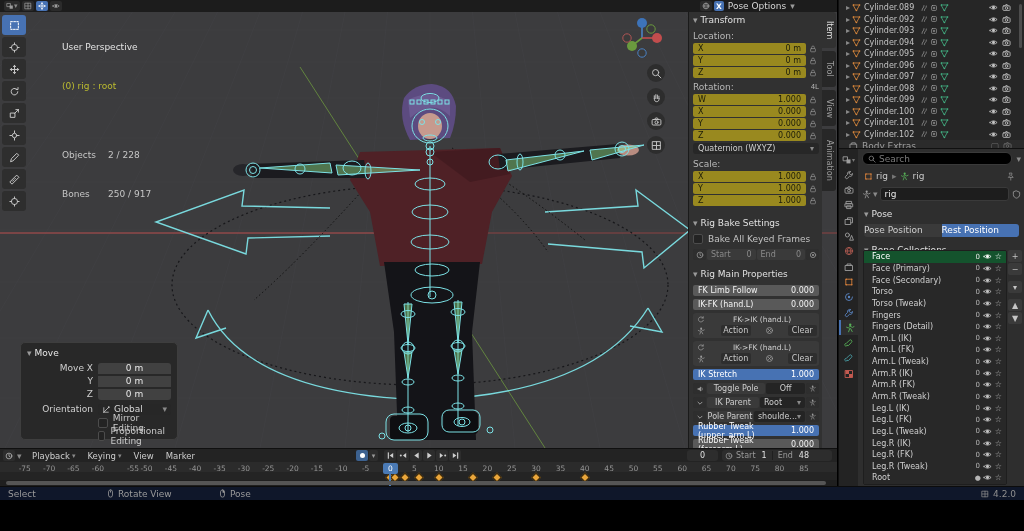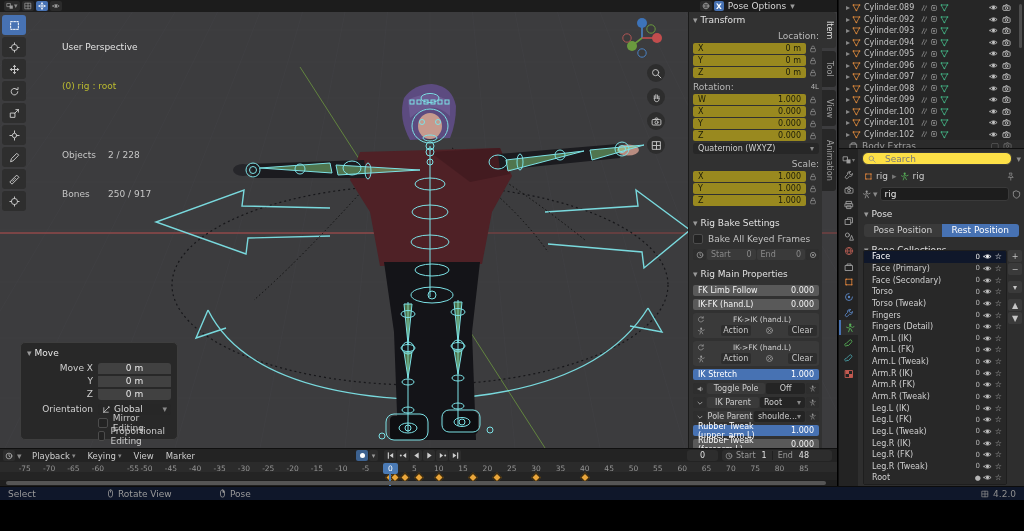--- a/index.html
+++ b/index.html
@@ -35,21 +35,21 @@
   .mv-dd{flex:1;background:#272727;border-radius:3px;height:11px;display:flex;align-items:center;padding:0 4px;color:#d8d8d8;}
   .cb{width:8px;height:8px;background:#232323;border:1px solid #4c4c4c;border-radius:2px;margin-right:5px;}
   .chk-row{display:flex;align-items:center;height:13px;margin-left:71px;color:#c9c9c9;}
   
   #sidebar{left:688px;top:12px;width:134px;height:436px;background:#313131;border-left:1px solid #1a1a1a;box-sizing:border-box;}
   #sidebar-tabs{left:822px;top:12px;width:15px;height:436px;}
   .vtab{writing-mode:vertical-rl;width:14px;border-radius:0 3px 3px 0;color:#9d9d9d;background:#272727;
         display:flex;align-items:center;justify-content:center;font-size:8px;margin-bottom:3px;}
   .vtab.active{background:#313131;color:#e6e6e6;}
   .phead{color:#e0e0e0;}
-  .seclbl{color:#b9b9b9;text-align:right;}
+  .seclbl{color:#b9b9b9;}
   .frow{display:flex;align-items:center;height:11px;margin-bottom:1px;}
   .kfield{flex:1;display:flex;justify-content:space-between;align-items:center;background:#99891f;color:#20200a;
           padding:0 5px;height:11px;border-radius:2px;font-size:8px;}
   .lockc{width:13px;display:flex;justify-content:center;}
   .dd{background:#272727;border-radius:3px;height:11px;display:flex;align-items:center;justify-content:space-between;padding:0 5px;color:#cfcfcf;font-size:8px;}
   .slider{display:flex;justify-content:space-between;align-items:center;height:11px;border-radius:2px;padding:0 5px;font-size:8px;}
   .slider.gray{background:#595959;color:#f2f2f2;}
   .slider.blue{background:#4772b3;color:#fff;}
   .snapgrp{background:#3a3a3a;border-radius:3px;padding:2px 2px;}
   .snapttl{text-align:center;color:#cfcfcf;font-size:7.5px;height:10px;}
@@ -65,27 +65,27 @@
   .ol-name{width:54px;margin-left:3px;}
   .ol-mid{display:flex;gap:2px;margin-left:2px;}
   .ol-right{margin-left:auto;display:flex;gap:4px;padding-right:13px;}
   #ol-footer{display:flex;align-items:center;height:11px;background:#2b2b2b;padding-left:10px;color:#9e9e9e;}
   
   #props{left:838px;top:148px;width:186px;height:338px;background:#2e2e2e;border-left:1px solid #101010;border-top:1px solid #101010;box-sizing:border-box;}
   #props-tabs{position:absolute;left:0;top:0;width:19px;height:338px;background:#232323;}
   .ptab{position:absolute;left:0;width:19px;height:15px;display:flex;align-items:center;justify-content:center;}
   .ptab.active{background:#2e2e2e;border-left:2px solid #4772b3;box-sizing:border-box;}
   #props-content{position:absolute;left:19px;top:0;width:167px;height:338px;}
-  .searchbox{display:flex;align-items:center;gap:9px;background:#fde047;border:1px solid #3a3a3a;border-radius:6px;height:11px;padding:0 5px;color:#7a7a7a;}
+  .searchbox{display:flex;align-items:center;gap:3px;background:#000000;border:1px solid #3a3a3a;border-radius:6px;height:11px;padding:0 5px;color:#7a7a7a;}
   .crumb{color:#c9c9c9;}
   .namefield{display:flex;align-items:center;background:#1d1d1d;border:1px solid #3a3a3a;border-radius:3px;height:12px;padding:0 4px;color:#e5e5e5;}
-  .posebtn{flex:1;height:13px;line-height:13px;text-align:center;background:#3a3a3a;color:#cfcfcf;}
+  .posebtn{flex:1;height:13px;line-height:13px;background:#3a3a3a;color:#cfcfcf;}
   .posebtn.active{background:#4772b3;color:#fff;}
   .bc-row{display:flex;align-items:center;height:11.65px;padding:0 4px 0 8px;color:#cfcfcf;font-size:8px;background:#282828;}
-  .bc-row.sel{background:#0f172a;color:#fff;}
+  .bc-row.sel{background:#14532d;color:#fff;}
   .bc-count{width:10px;text-align:center;color:#b5b5b5;font-size:7px;}
   .bc-row.sel .bc-count{color:#e8e8e8;}
   .lbtn{width:14px;height:12px;background:#3a3a3a;border-radius:2px;color:#c5c5c5;display:flex;align-items:center;justify-content:center;margin-bottom:1px;font-size:8px;}
   
   #timeline{left:0;top:448px;width:837px;height:38px;background:#1f1f1f;border-top:1px solid #101010;box-sizing:border-box;}
   #tl-header{position:absolute;left:0;top:0;width:837px;height:13px;background:#232323;}
   .menu{color:#cdcdcd;margin-right:12px;display:inline-flex;align-items:center;gap:2px;font-size:8.5px;}
   #tl-ruler{position:absolute;left:0;top:13px;width:837px;height:18px;background:#2b2b2b;}
   #tl-kfband{position:absolute;left:0;top:10px;width:837px;height:8px;background:#242424;}
   .tick{position:absolute;top:2px;transform:translateX(-50%);color:#949494;font-size:7.5px;}

